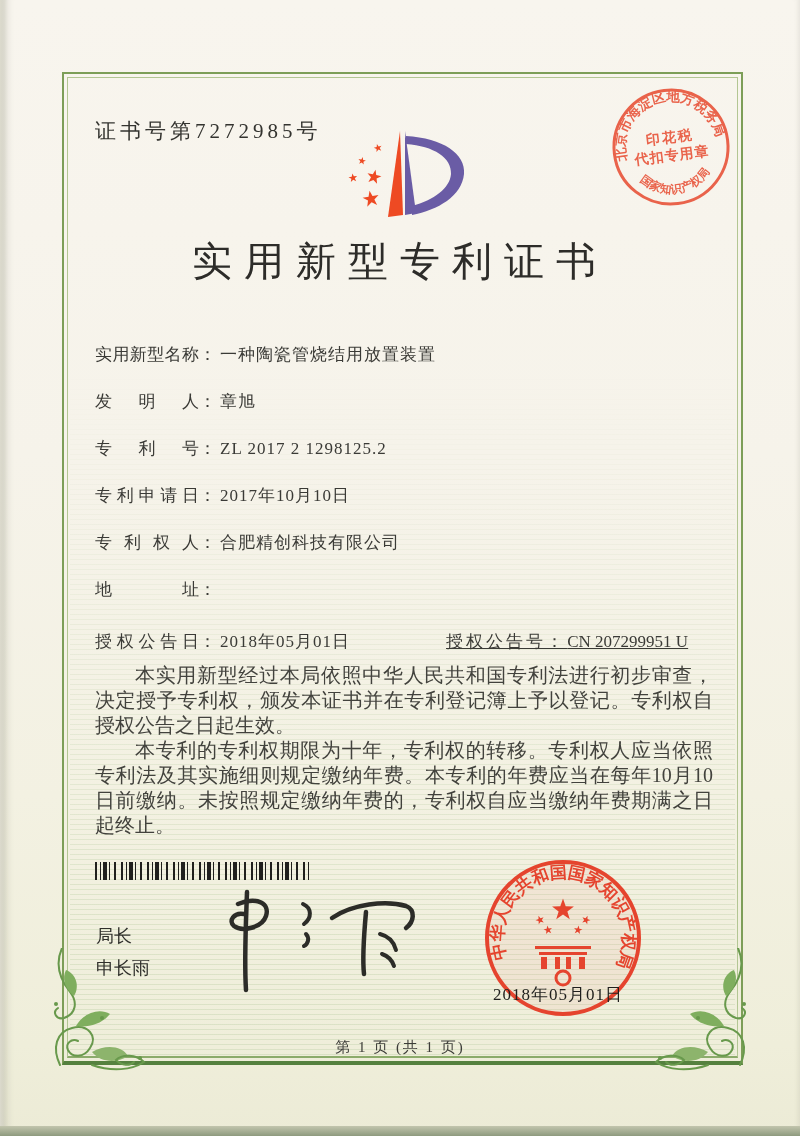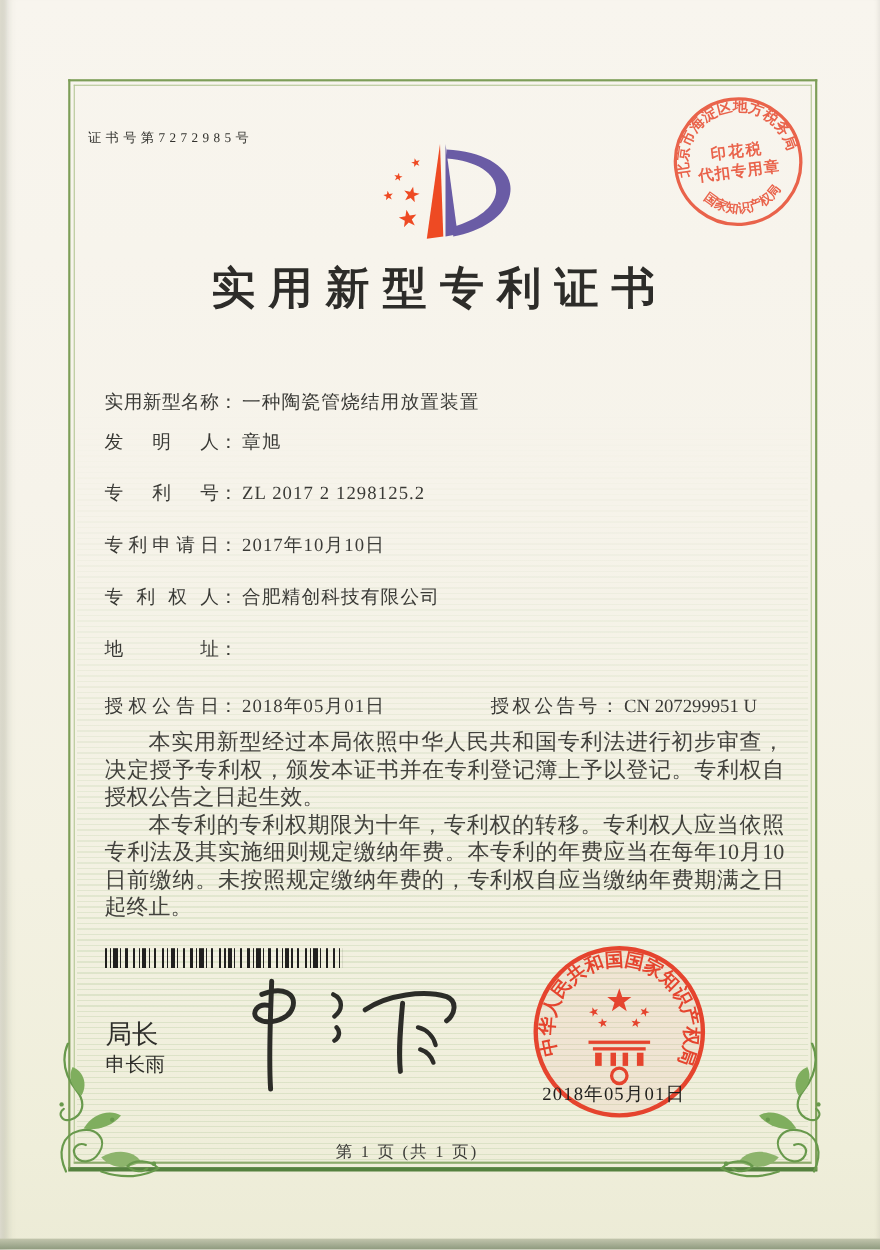--- a/index.html
+++ b/index.html
@@ -29,60 +29,60 @@
     border:1px solid #b3c693;border-bottom:2px solid #8cab6b;
   }
   .guilloche{
     position:absolute;inset:6px;
     background:repeating-linear-gradient(0deg,
       rgba(150,185,125,.22) 0 1px, rgba(255,255,255,0) 1px 5px);
     -webkit-mask-image:linear-gradient(180deg,transparent 0%,transparent 30%,rgba(0,0,0,.55) 60%,#000 85%);
     mask-image:linear-gradient(180deg,transparent 0%,transparent 30%,rgba(0,0,0,.55) 60%,#000 85%);
   }
   .cert-no{
-    position:absolute;left:80px;top:117px;
-    font-size:12px;letter-spacing:4px;color:#33332f;
+    position:absolute;left:95px;top:117px;
+    font-size:21px;letter-spacing:4px;color:#33332f;
   }
   .title{
     position:absolute;left:0;width:800px;top:234px;text-align:center;
-    font-size:40px;font-weight:bold;letter-spacing:12px;color:#2d2c29;
+    font-size:40px;font-weight:normal;letter-spacing:12px;color:#2d2c29;
   }
   .logo{position:absolute;left:338px;top:122px;}
   .tax-stamp{position:absolute;left:606px;top:82px;transform:rotate(-7deg);opacity:.9;}
   .field{position:absolute;left:95px;display:flex;align-items:flex-start;
     font-size:17px;color:#3a3a36;}
   .field .lab{width:104px;text-align:justify;text-align-last:justify;display:inline-block;}
   .field .colon{margin:0 4px 0 0;}
   .field .val{letter-spacing:1px;max-width:452px;line-height:23px;text-align:center;}
-  .r1{top:354px}.r2{top:390px}.r3{top:437px}.r4{top:484px}
+  .r1{top:343px}.r2{top:390px}.r3{top:437px}.r4{top:484px}
   .r5{top:531px}.r6{top:578px}.r7{top:630px}
-  .grant-no{position:absolute;left:446px;top:630px;font-size:17px;color:#3a3a36;}
+  .grant-no{position:absolute;left:446px;top:630px;font-size:17px;color:#3a3a36;text-decoration:underline;}
   .grant-no .lab2{letter-spacing:3px;}
   .body-text{
     position:absolute;left:95px;top:663px;width:618px;
     font-size:20px;line-height:25px;color:#42423d;text-align:justify;
   }
   .body-text p{margin:0;text-indent:2em;}
   .barcode{
     position:absolute;left:95px;top:862px;width:216px;height:18px;
     background-image:repeating-linear-gradient(90deg,
       #20201e 0 2px,transparent 2px 5px,
       #20201e 5px 6px,transparent 6px 8px,
       #20201e 8px 12px,transparent 12px 14px,
       #20201e 14px 15px,transparent 15px 19px,
       #20201e 19px 21px,transparent 21px 26px);
   }
-  .sig-title{position:absolute;left:96px;top:924px;font-size:24px;color:#2f2f2b;
+  .sig-title{position:absolute;left:96px;top:924px;font-size:18px;color:#2f2f2b;
     font-family:"Liberation Sans","DejaVu Sans",sans-serif;}
   .sig-name{position:absolute;left:96px;top:956px;font-size:18px;color:#2f2f2b;
     font-family:Liberation Sans, sans-serif;}
   .signature-svg{position:absolute;left:200px;top:882px;}
   .seal{position:absolute;left:483px;top:858px;}
   .seal-date{position:absolute;left:493px;top:983px;font-size:17px;letter-spacing:1px;color:#1f1f1d;}
-  .footer{position:absolute;left:0;width:740px;top:1038px;text-align:center;
+  .footer{position:absolute;left:0;width:800px;top:1038px;text-align:center;
     font-size:15px;color:#3c3c38;letter-spacing:2px;}
   .flourish-wrap{position:absolute;}
   svg text{font-family:"Liberation Serif","DejaVu Serif",serif;}
 </style>
 </head>
 <body>
 
 <div class="page">
 
   <svg width="0" height="0" style="position:absolute">

